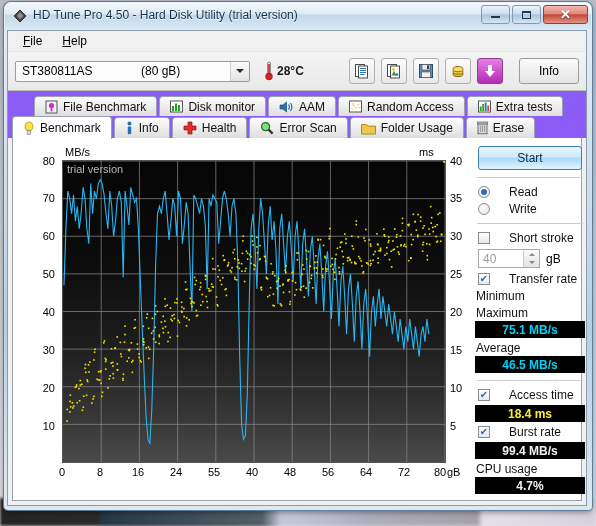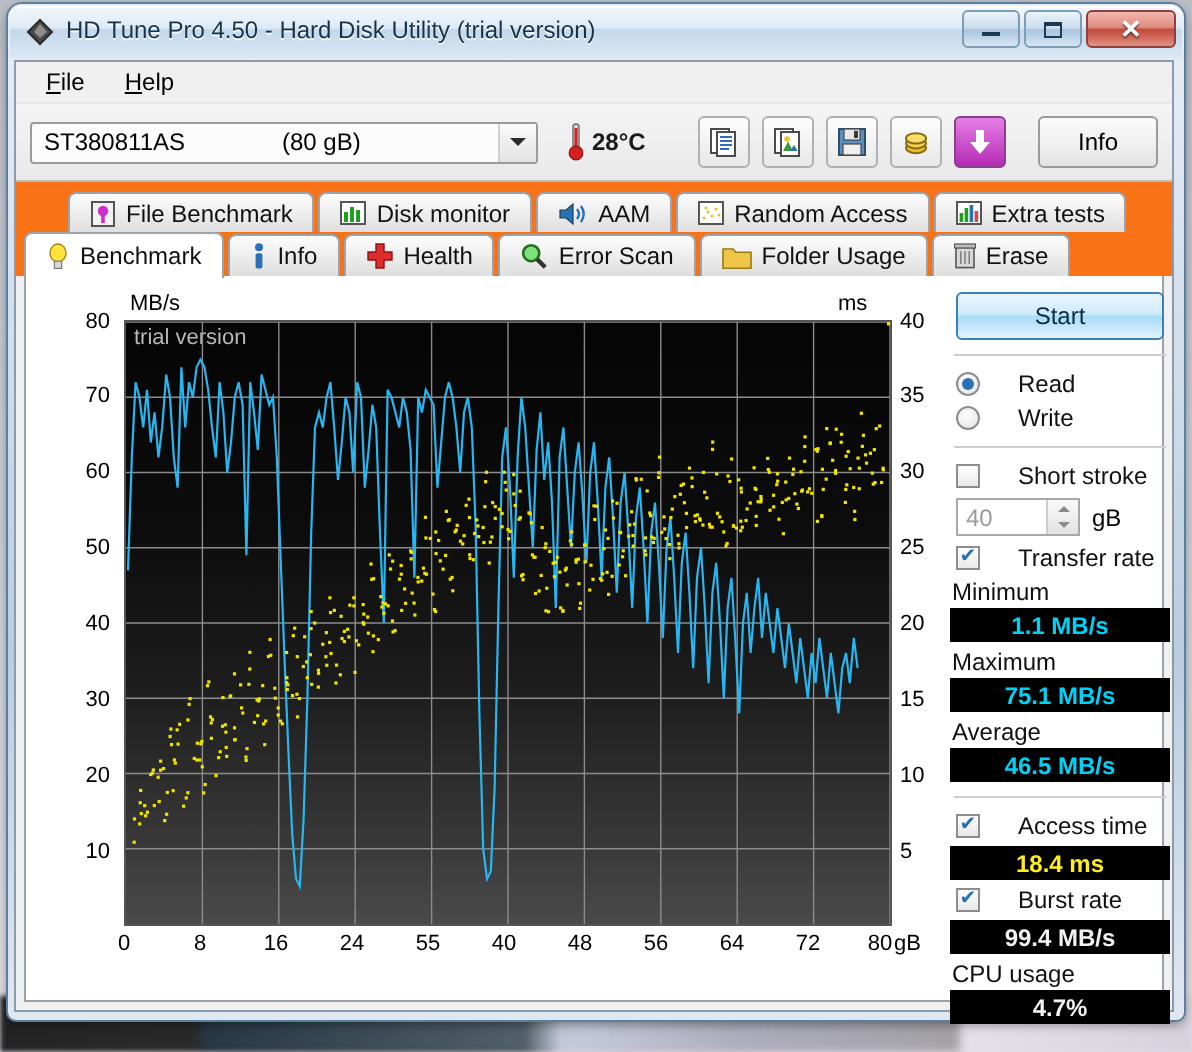--- a/index.html
+++ b/index.html
@@ -46,38 +46,38 @@
 
   
   #menubar{height:20px;background:#f0f0f0;display:flex;align-items:center;padding-left:6px;gap:2px;
     border-bottom:1px solid #e6e6e6;}
   #menubar .mi{padding:2px 9px;font-size:12px;color:#000;}
   #menubar .mi u{text-decoration:underline;}
 
   
   #toolrow{height:38px;display:flex;align-items:center;padding:0 7px;gap:6px;
     background:linear-gradient(180deg,#f4f4f4,#e9e9e9);border-bottom:1px solid #bcbcbc;}
-  #drivesel{width:254px;height:21px;border:1px solid #9a9a9a;background:#fcfcfc;border-radius:2px;
+  #drivesel{width:235px;height:21px;border:1px solid #9a9a9a;background:#fcfcfc;border-radius:2px;
     position:relative;display:flex;align-items:center;box-sizing:border-box;font-size:12px;}
   #drivesel .dname{padding-left:6px;}
   #drivesel .dcap{position:absolute;left:125px;}
   #drivesel .arrow{position:absolute;right:0;top:0;width:18px;height:19px;
     display:flex;align-items:center;justify-content:center;
     background:linear-gradient(180deg,#fbfbfb,#e2e2e2);border-left:1px solid #cfcfcf;}
   .tri-d{width:0;height:0;border-left:4px solid transparent;border-right:4px solid transparent;border-top:4px solid #2b2b2b;}
   #temp{display:flex;align-items:center;gap:3px;margin-left:8px;font-weight:bold;font-size:12px;color:#1a1a1a;}
   .toolspacer{flex:1;}
   .tbtn{width:26px;height:26px;border:1px solid #b0b0b0;border-radius:3px;
     background:linear-gradient(180deg,#fdfdfd,#e8e8e8);display:flex;align-items:center;justify-content:center;box-sizing:border-box;}
   .tbtn.purple{border:1px solid #8c3f8c;background:linear-gradient(180deg,#e67fe6,#b52bb5);}
   #exitbtn{width:58px;height:24px;margin-left:10px;border:1px solid #9a9a9a;border-radius:3px;
     background:linear-gradient(180deg,#fbfbfb,#e4e4e4);display:flex;align-items:center;justify-content:center;font-size:12px;}
 
   
-  #tabs{padding:3px 4px 0 4px;background:#f97316;}
+  #tabs{padding:3px 4px 0 4px;background:#8b5cf6;}
   .tabrow{display:flex;height:22px;align-items:flex-end;}
   .tabrow.row1{padding-left:22px;}
   .tab{height:20px;border:1px solid #9aa3ad;border-bottom:none;border-radius:4px 4px 0 0;
     background:linear-gradient(180deg,#fdfdfd,#dedede);display:flex;align-items:center;gap:5px;
     padding:0 10px;margin-right:2px;box-sizing:border-box;font-size:12px;color:#111;}
   .tab.active{height:22px;background:#fff;border-color:#9aa3ad;position:relative;z-index:3;}
   .tabrow.row2 .tab{height:21px;}
   .tabrow.row2 .tab.active{height:23px;margin-bottom:-1px;}
 
   
@@ -900,23 +900,20 @@
           </div>
           <span>gB</span>
         </div>
 
         <div class="ctl">
           <span class="cbx">✔</span>
           <span>Transfer rate</span>
         </div>
 
         <div class="stat-label">Minimum</div>
-        <div class="stat-box">
-          <span class="v-cyan">1.1 MB/s</span>
-        </div>
         <div class="stat-label">Maximum</div>
         <div class="stat-box">
           <span class="v-cyan">75.1 MB/s</span>
         </div>
         <div class="stat-label">Average</div>
         <div class="stat-box">
           <span class="v-cyan">46.5 MB/s</span>
         </div>
 
         <div class="sep"></div>

